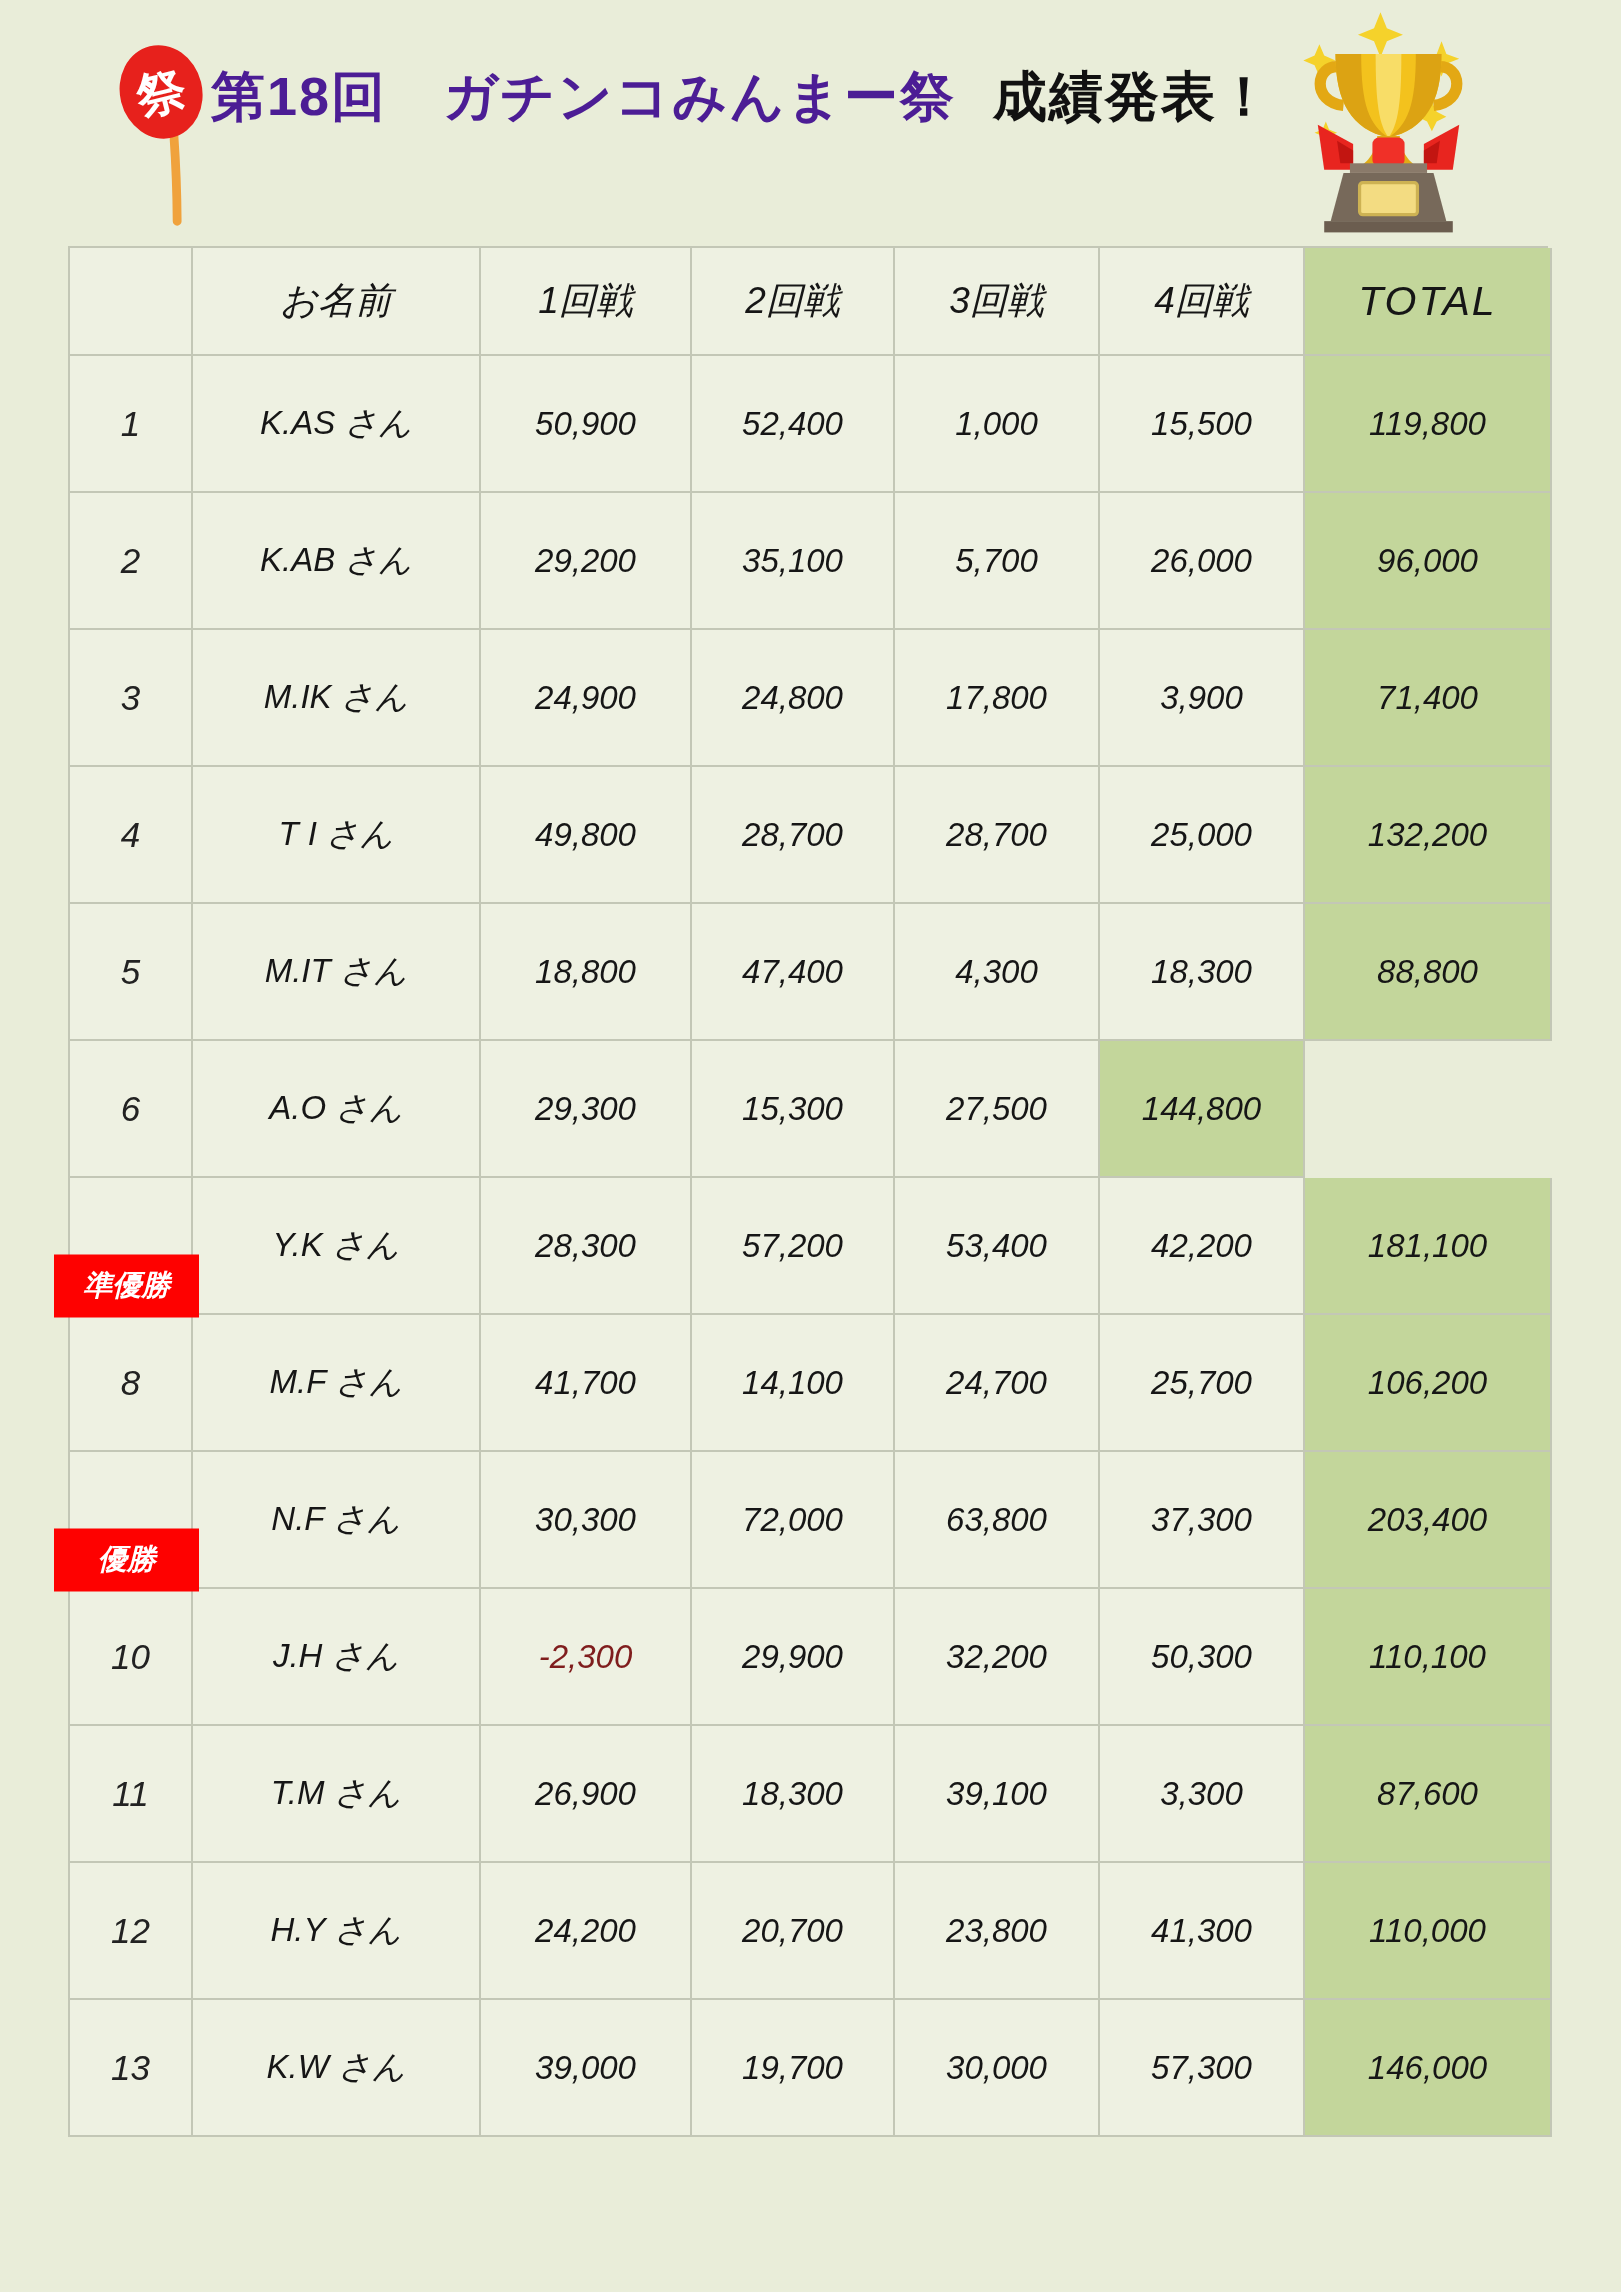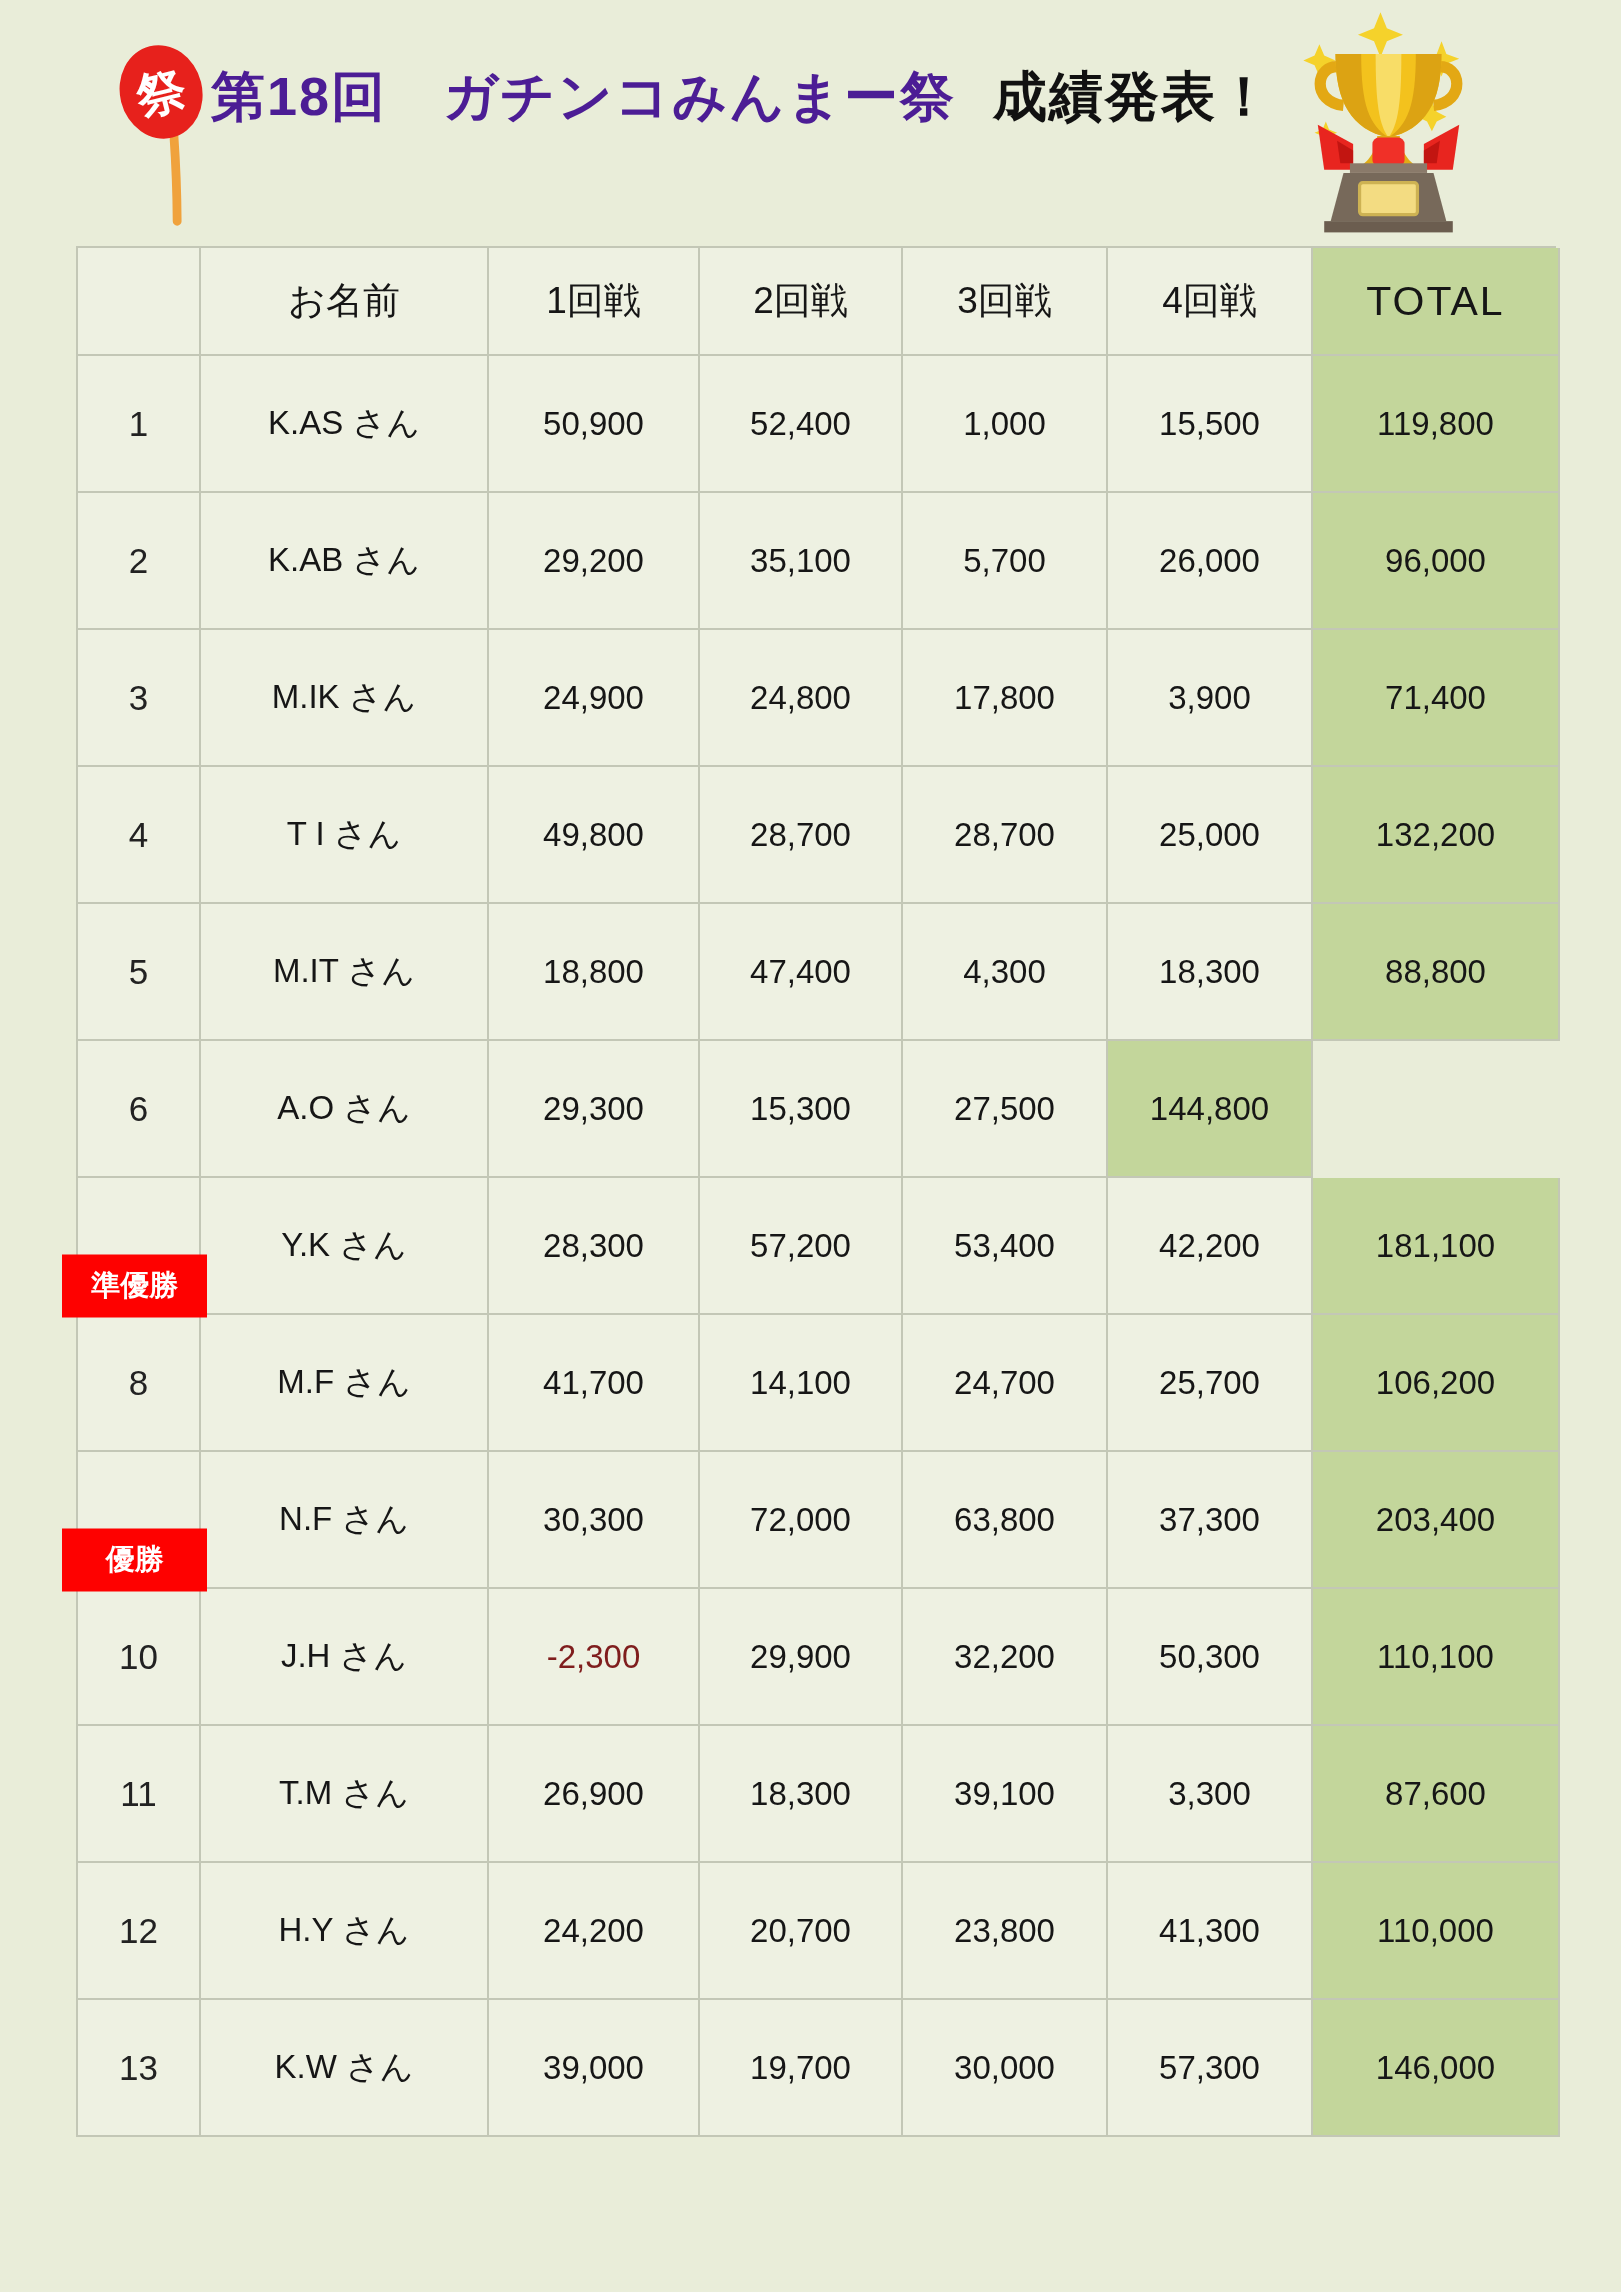--- a/index.html
+++ b/index.html
@@ -21,25 +21,26 @@
     position:absolute;left:211px;top:61px;
     font-size:54px;font-weight:bold;white-space:nowrap;
     letter-spacing:2px;
   }
   .title .red{color:#4c1d95;}
   .title .black{color:#111;margin-left:37px;}
   .trophy{position:absolute;left:1276px;top:7.8px;width:225px;height:227px;}
 
   
   .tbl{
-    position:absolute;left:76px;top:246px;
+    position:absolute;left:68px;top:246px;
     width:1480px;
     border-top:2px solid #c3c7b6;
     border-left:2px solid #c3c7b6;
     box-sizing:border-box;
+    font-style:italic;
   }
   .row{
     display:grid;
     grid-template-columns:123px 288px 211px 203px 205px 205px 247px;
   }
   .cell{
     position:relative;
     box-sizing:border-box;
     border-right:2px solid #c3c7b6;
     border-bottom:2px solid #c3c7b6;

